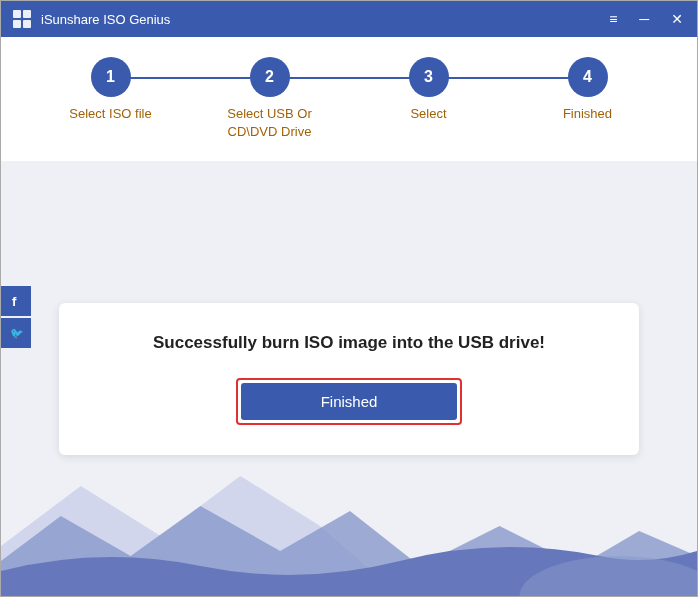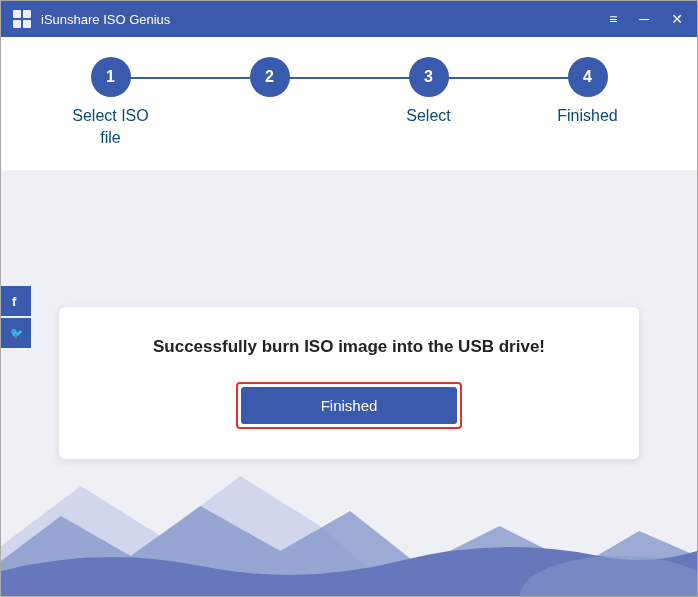--- a/index.html
+++ b/index.html
@@ -121,22 +121,22 @@
       display: flex;
       align-items: center;
       justify-content: center;
       font-size: 16px;
       font-weight: bold;
       flex-shrink: 0;
     }
 
     .step-label {
       margin-top: 8px;
-      font-size: 16px;
-      color: #0c4a6e;
+      font-size: 13px;
+      color: #a16207;
       text-align: center;
       line-height: 1.4;
       max-width: 90px;
     }
 
     
     .social-sidebar {
       position: absolute;
       left: 0;
       top: 50%;
@@ -255,20 +255,21 @@
           <div class="step-circle">
             <span>1</span>
           </div>
           <span class="step-label">Select ISO file</span>
         </div>
 
         <div class="step">
           <div class="step-circle">
             <span>2</span>
           </div>
+          <span class="step-label">Select USB Or CD\DVD Drive</span>
         </div>
 
         <div class="step">
           <div class="step-circle">
             <span>3</span>
           </div>
           <span class="step-label">Select</span>
         </div>
 
         <div class="step">

